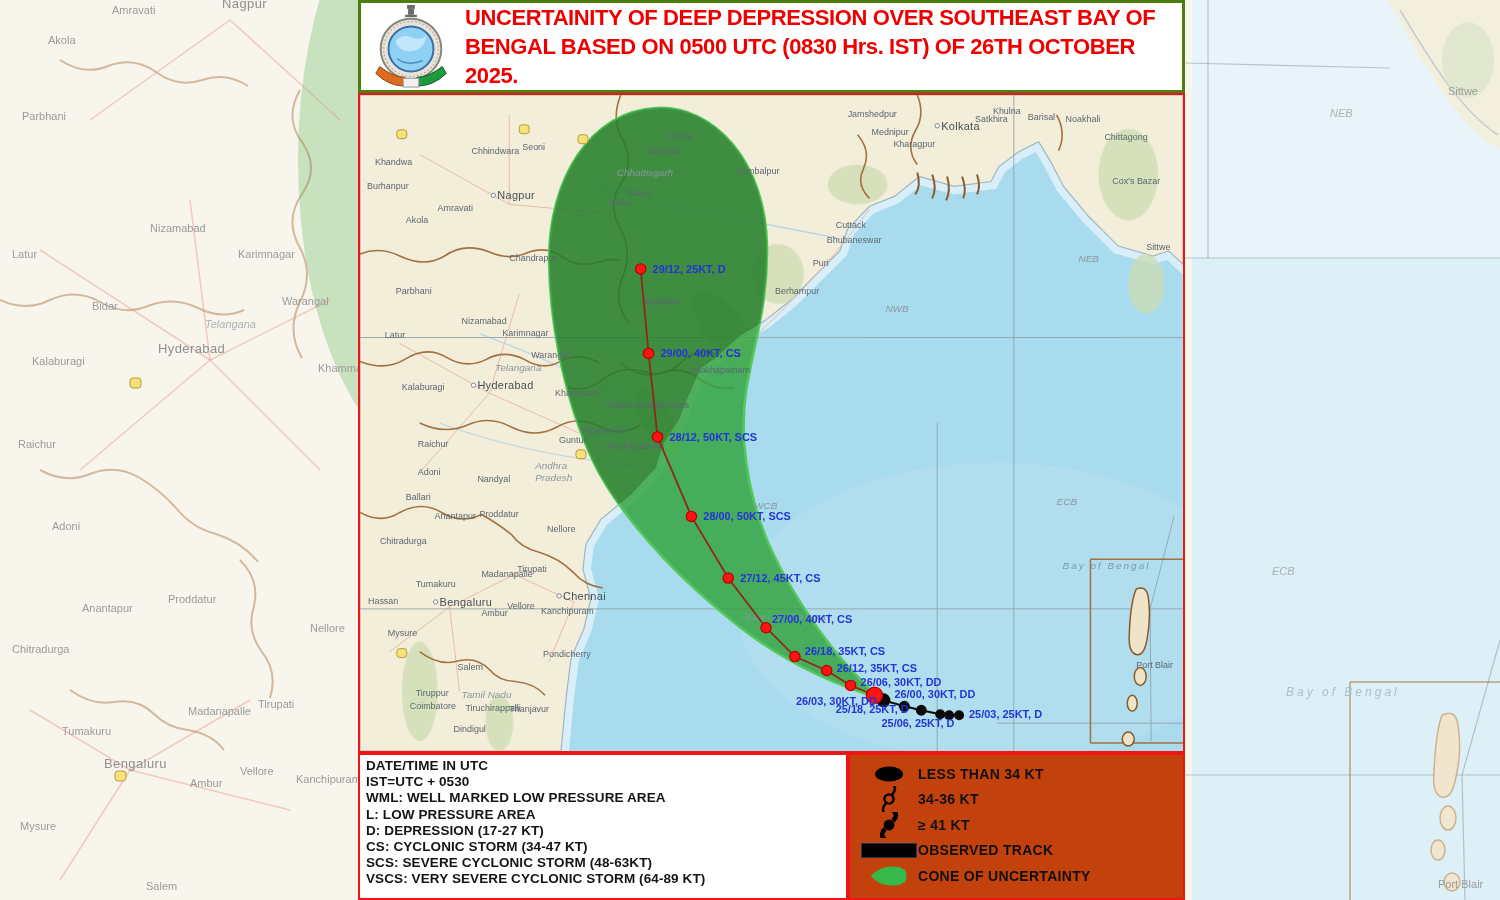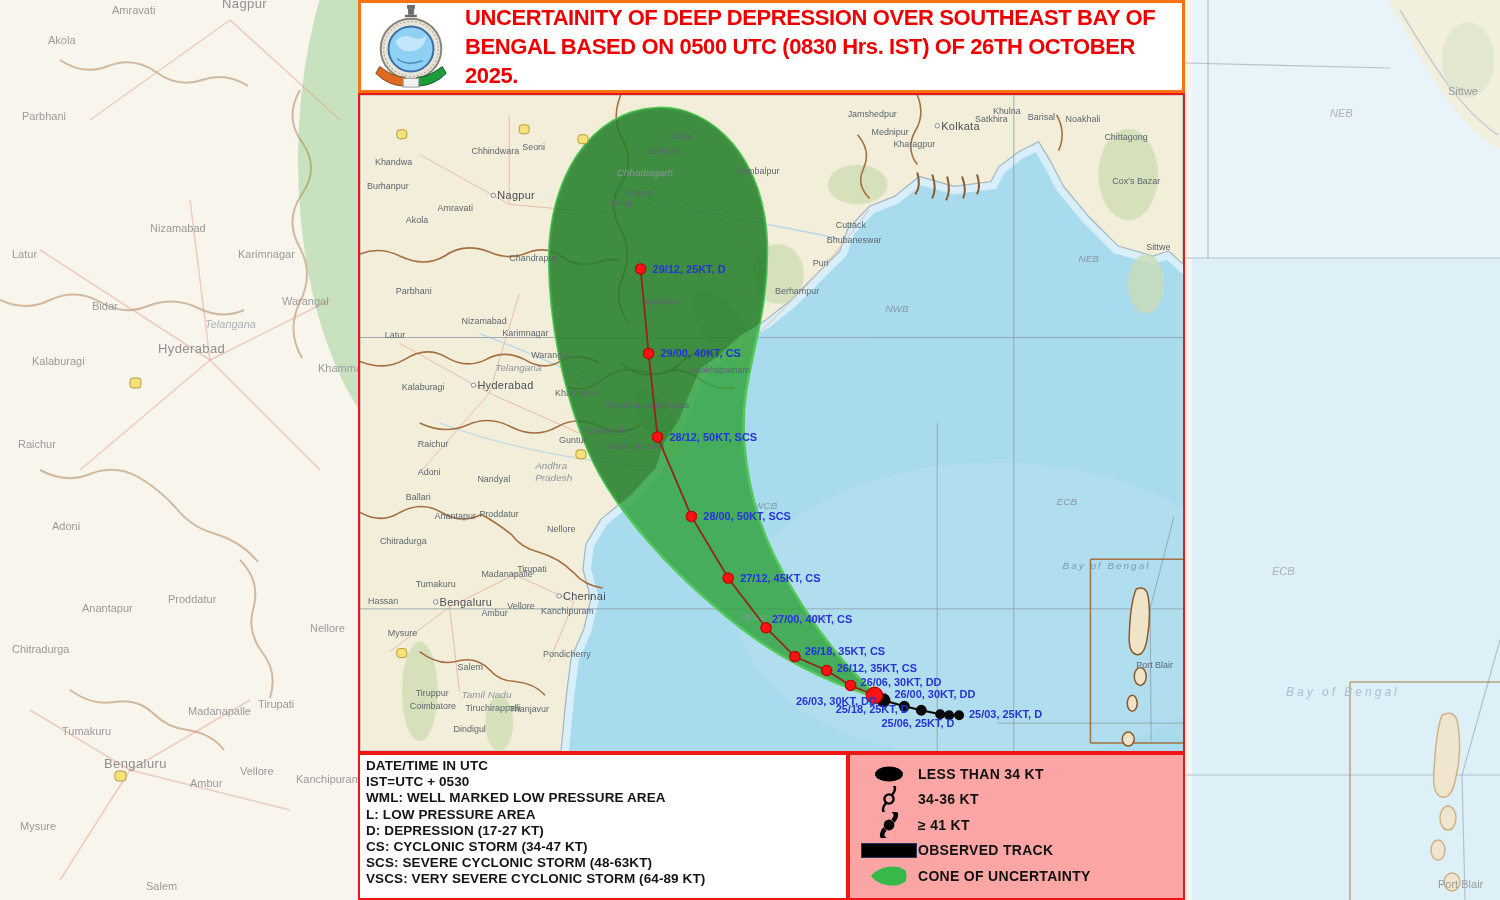--- a/index.html
+++ b/index.html
@@ -1,33 +1,33 @@
 <!DOCTYPE html>
 <html><head>
 <meta charset="utf-8">
 <style>
   html,body{margin:0;padding:0;background:#fff;}
   #stage{position:relative;width:1500px;height:900px;overflow:hidden;
          font-family:"Liberation Sans",sans-serif;background:#f8f5ec;}
   #bg-svg{position:absolute;left:0;top:0;}
   .panel-col{position:absolute;left:358px;top:0;width:827px;height:900px;}
   #banner{box-sizing:border-box;position:absolute;left:0;top:0;width:827px;height:93px;
-          background:#fff;border:3px solid #f97316;display:flex;align-items:center;}
+          background:#fff;border:3px solid #4d7c0f;display:flex;align-items:center;}
   #imd-logo{margin-left:6px;flex:0 0 auto;}
   #title-text{margin-left:10px;color:#ee0000;font-weight:bold;font-size:22px;
               line-height:1.32;letter-spacing:-0.4px;white-space:nowrap;}
   #map-box{box-sizing:border-box;position:absolute;left:0;top:93px;width:827px;height:660px;
            border:2px solid #f01414;background:#a9dbee;overflow:hidden;}
   #panel-svg{display:block;width:100%;height:100%;}
   #legend-row{position:absolute;left:0;top:753px;width:827px;height:147px;display:flex;}
   #legend-left{box-sizing:border-box;width:490px;height:147px;background:#fff;
                border:2px solid #f01414;padding:3px 0 0 6px;overflow:hidden;}
   .abbr-line{font-size:13.5px;font-weight:bold;color:#151515;line-height:16.2px;
              letter-spacing:0.1px;white-space:nowrap;}
-  #legend-right{box-sizing:border-box;width:337px;height:147px;background:#fca5a5;
+  #legend-right{box-sizing:border-box;width:337px;height:147px;background:#c2410c;
                 border:2px solid #f01414;padding:6px 0 0 10px;overflow:hidden;}
   .sym-row{display:flex;align-items:center;height:25.5px;}
   .sym-cell{width:58px;display:flex;justify-content:center;align-items:center;flex:0 0 auto;}
   .sym-label{font-size:14px;font-weight:bold;color:#111;letter-spacing:0.3px;white-space:nowrap;}
   .bar{width:54px;height:13px;border:1px solid #26355e;}
   
   text{font-family:"Liberation Sans",sans-serif;}
   .city{font-size:9px;fill:#5b6770;}
   .city-big{font-size:11px;fill:#474f58;letter-spacing:.3px;}
   .region{font-size:10px;font-style:italic;fill:#8a96a0;}

